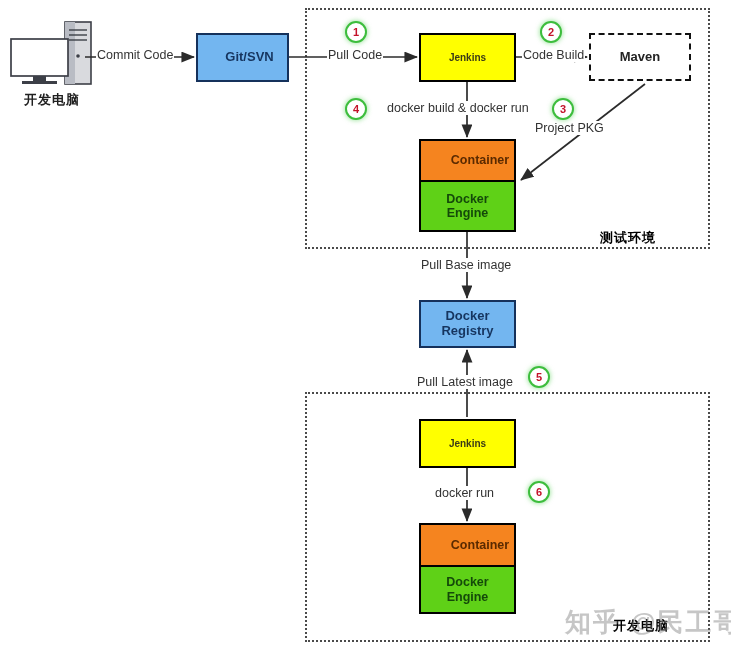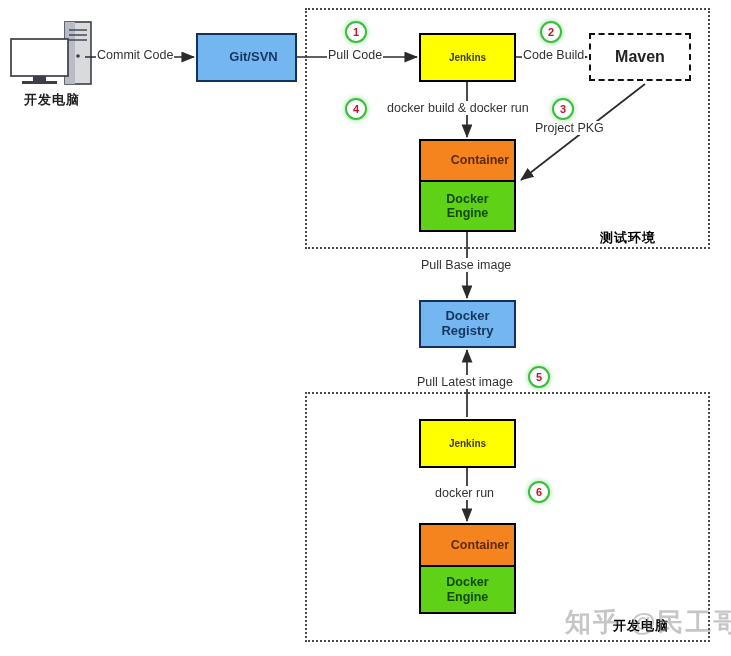--- a/index.html
+++ b/index.html
@@ -75,24 +75,24 @@
     background: #5fd117;
     border: 2px solid #000000;
     border-top: none;
     color: #14490a;
     font-size: 12.5px;
   }
   .node-dashed {
     background: #ffffff;
     border: 2px dashed #111111;
     color: #232323;
-    font-size: 16px;
-  }
-
-  #node-gitsvn          { left: 196px; top: 33px;  width: 101px;  height: 49px; padding-left: 14px; }
+    font-size: 13px;
+  }
+
+  #node-gitsvn          { left: 196px; top: 33px;  width: 93px;  height: 49px; padding-left: 14px; }
   #node-jenkins-test    { left: 419px; top: 33px;  width: 97px;  height: 49px; }
   #node-maven           { left: 589px; top: 33px;  width: 102px; height: 48px; }
   #node-container-test  { left: 419px; top: 139px; width: 97px;  height: 43px; }
   #node-dockerengine-test { left: 419px; top: 182px; width: 97px; height: 50px; }
   #node-registry        { left: 419px; top: 300px; width: 97px;  height: 48px; }
   #node-jenkins-prod    { left: 419px; top: 419px; width: 97px;  height: 49px; }
   #node-container-prod  { left: 419px; top: 523px; width: 97px;  height: 44px; }
   #node-dockerengine-prod { left: 419px; top: 567px; width: 97px; height: 47px; }
 
   

